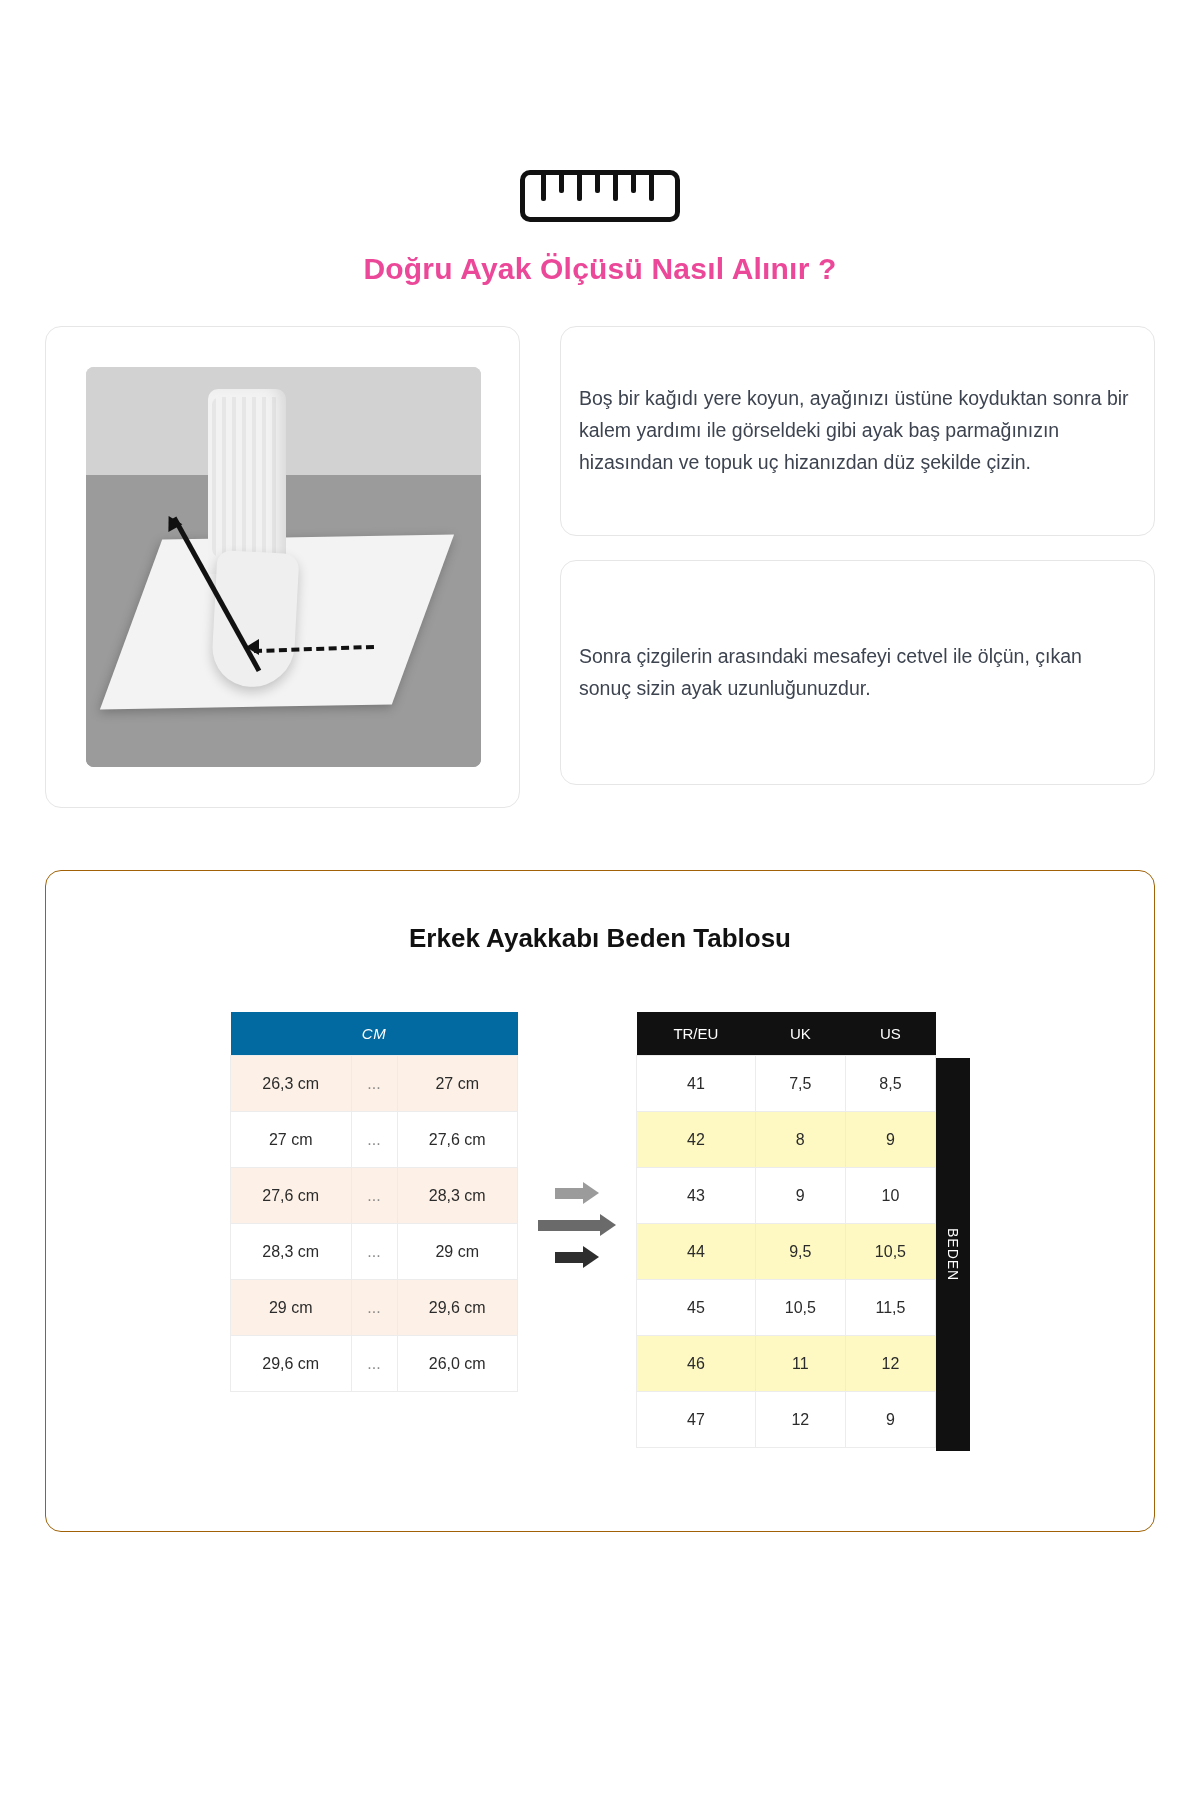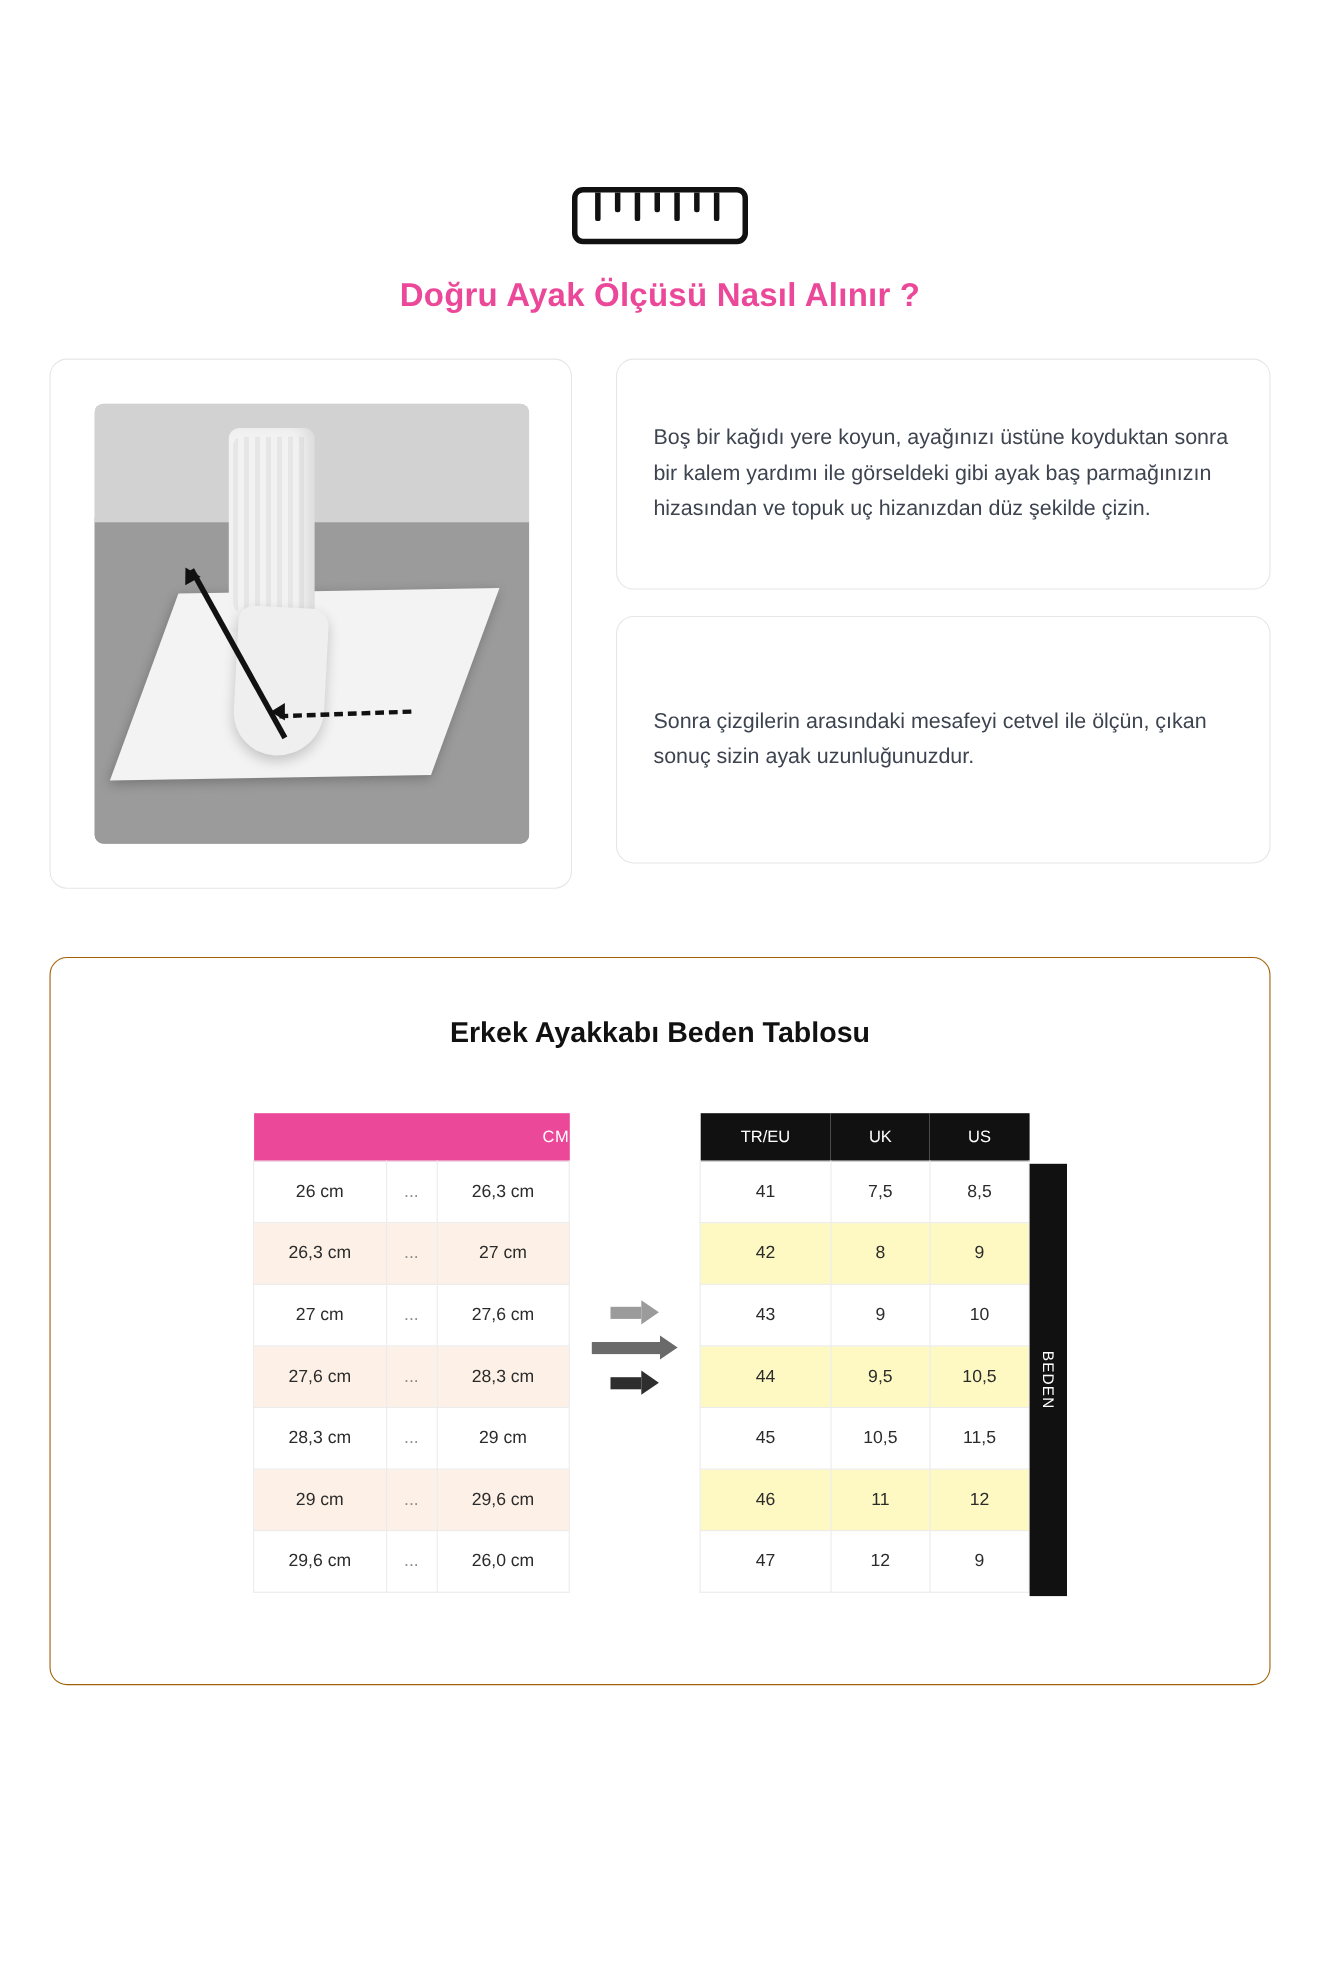--- a/index.html
+++ b/index.html
@@ -170,21 +170,21 @@
     border-right: 13px solid #111;
   }
 
   .text-col {
     width: 595px;
     display: flex;
     flex-direction: column;
     gap: 24px;
   }
   .text-card {
-    padding: 30px 33px;
+    padding: 30px 18px;
     min-height: 210px;
     display: flex;
     align-items: center;
   }
   .text-card.second { min-height: 225px; }
   .text-card p {
     margin: 0;
     font-size: 19.5px;
     line-height: 1.63;
     color: #3d4450;
@@ -208,27 +208,28 @@
   .tables {
     display: flex;
     justify-content: center;
     align-items: flex-start;
   }
   table {
     border-collapse: collapse;
   }
   .cm-table { width: 288px; }
   .cm-table th {
-    background: #ec4899;
+    background: #0369a1;
     color: #fff;
     font-size: 15px;
     font-weight: normal;
     letter-spacing: .5px;
     padding: 13px 0;
-    text-align: right;
+    text-align: center;
+    font-style: italic;
   }
   .cm-table td {
     border: 1px solid #ececec;
     font-size: 16px;
     color: #2b2b2b;
     height: 56px;
     text-align: center;
     background: #fff;
   }
   .cm-table td.sep { color: #8a8a8a; width: 46px; }
@@ -344,25 +345,20 @@
 
       <div class="tables">
 
         <table class="cm-table">
           <thead>
             <tr>
               <th colspan="3">CM</th>
             </tr>
           </thead>
           <tbody>
-            <tr>
-              <td>26 cm</td>
-              <td class="sep">...</td>
-              <td>26,3 cm</td>
-            </tr>
             <tr class="alt">
               <td>26,3 cm</td>
               <td class="sep">...</td>
               <td>27 cm</td>
             </tr>
             <tr>
               <td>27 cm</td>
               <td class="sep">...</td>
               <td>27,6 cm</td>
             </tr>

